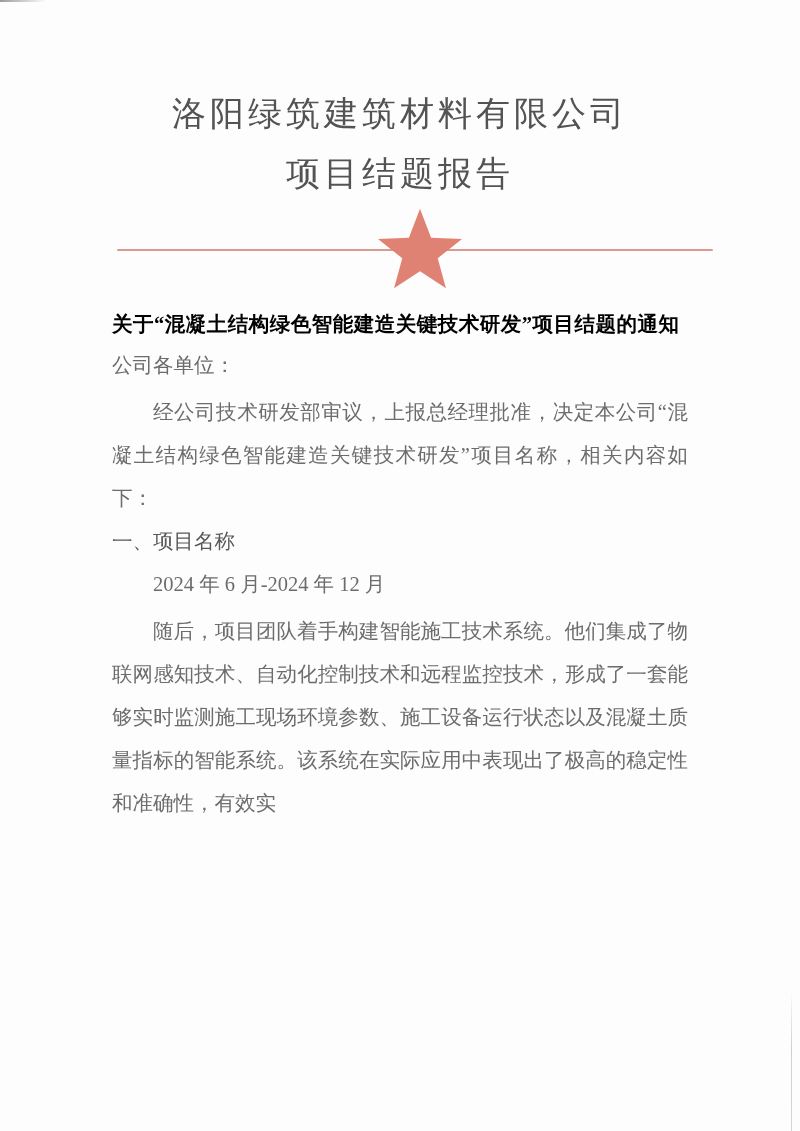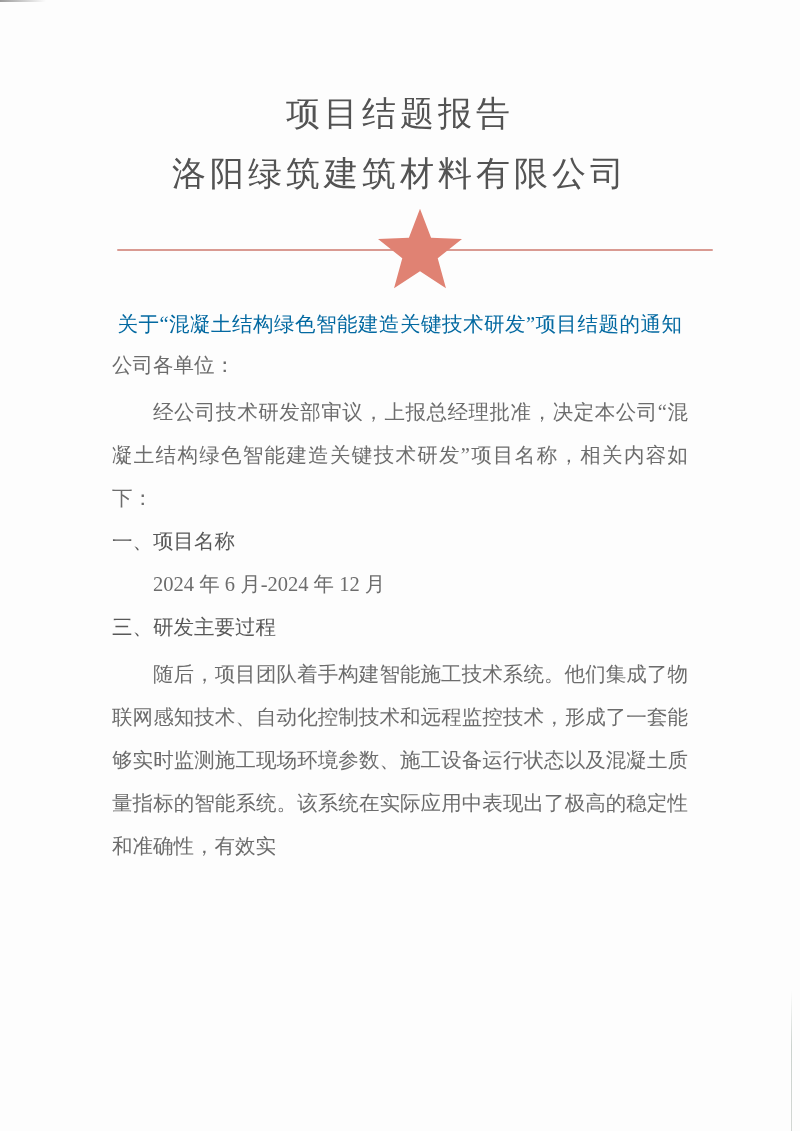--- a/index.html
+++ b/index.html
@@ -43,43 +43,43 @@
   }
   
   .content {
     margin:0 112px;
     font-size:20.5px;
     line-height:43px;
     color:#6c6c6c;
     text-align:justify;
   }
   .notice-title {
-    text-align:center;
-    font-weight:normal;
-    color:#0369a1;
+    text-align:left;
+    font-weight:bold;
+    color:#000000;
     white-space:nowrap;
     letter-spacing:0.5px;
     line-height:40px;
   }
   .salutation { line-height:43px; }
   .para { text-indent:2em; margin-top:4px; }
   .section-heading { font-weight:normal; color:#585858; }
   .section-content { text-indent:2em; }
 </style>
 </head>
 <body>
 
 <div class="page">
 
   <div class="artifact-top-left"></div>
   <div class="artifact-right-edge"></div>
 
   <div class="doc-title" style="color: rgb(83, 83, 83);">
+    <div>洛阳绿筑建筑材料有限公司</div>
     <div>项目结题报告</div>
-    <div>洛阳绿筑建筑材料有限公司</div>
   </div>
 
   <div class="star-divider">
     <div class="divider-line" id="divider-line" style="background: rgb(217, 154, 146);"></div>
     <div class="star-wrap">
       <svg width="84" height="84" viewBox="0 0 100 100" aria-hidden="true">
         <polygon id="star-poly" points="50,2 63.2,36.6 100,38.2 71.1,61.0 80.9,96.6 50,76.5 19.1,96.6 28.9,61.0 0,38.2 36.8,36.6" fill="#e08273"></polygon>
       </svg>
     </div>
   </div>
@@ -89,18 +89,17 @@
     <div class="notice-title">关于“混凝土结构绿色智能建造关键技术研发”项目结题的通知</div>
 
     <div class="salutation">公司各单位：</div>
 
     <p class="para">经公司技术研发部审议，上报总经理批准，决定本公司“混凝土结构绿色智能建造关键技术研发”项目名称，相关内容如下：</p>
 
     <div class="section-heading">一、项目名称</div>
 
     <div class="section-content">2024 年 6 月-2024 年 12 月</div>
 
-    <div class="section-heading">三、研发主要过程</div>
     <p class="para">随后，项目团队着手构建智能施工技术系统。他们集成了物联网感知技术、自动化控制技术和远程监控技术，形成了一套能够实时监测施工现场环境参数、施工设备运行状态以及混凝土质量指标的智能系统。该系统在实际应用中表现出了极高的稳定性和准确性，有效实</p>
 
   </div>
 
 </div>
 
 </body></html>

